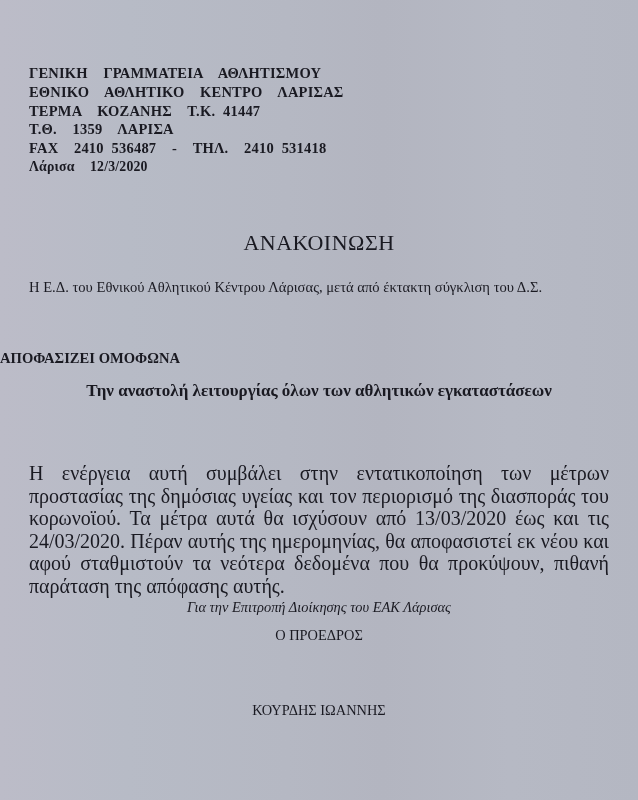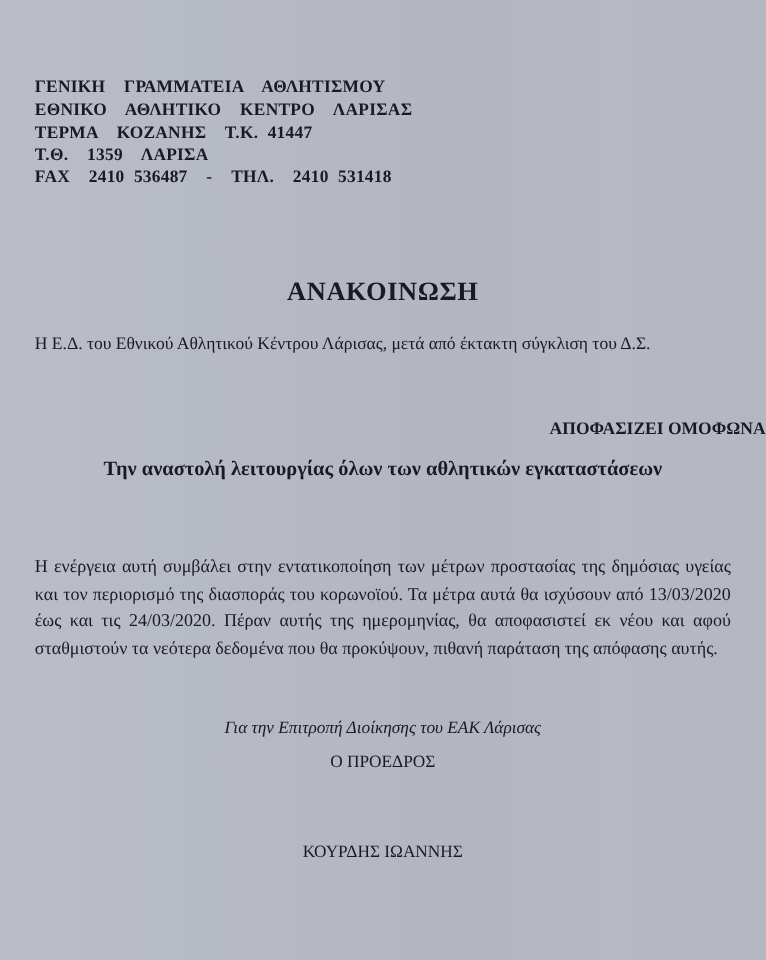--- a/index.html
+++ b/index.html
@@ -32,36 +32,36 @@
       word-spacing: 4px;
     }
     .header .line { white-space: pre; }
     .header .date-line { font-size: 13.8px; }
     .title {
       position: absolute;
       left: 0; width: 638px;
       top: 230px;
       text-align: center;
       font-size: 22px;
-      font-weight: bold;
+      font-weight: normal;
       letter-spacing: 0.5px;
     }
     .intro {
       position: absolute;
       left: 29px;
       top: 277px;
       width: 600px;
       font-size: 14.6px;
       line-height: 20px;
     }
     .decision-heading {
       position: absolute;
       left: 0; width: 638px;
       top: 350px;
-      text-align: right;
+      text-align: left;
       font-size: 14.6px;
       font-weight: bold;
     }
     .decision {
       position: absolute;
       left: 0; width: 638px;
       top: 380px;
       text-align: center;
       font-size: 17px;
       font-weight: bold;
@@ -69,21 +69,21 @@
     }
     .decision .underlined {
       text-underline-offset: 3px;
       text-decoration-thickness: 1px;
     }
     .body-para {
       position: absolute;
       left: 29px;
       top: 462px;
       width: 580px;
-      font-size: 15px;
+      font-size: 20px;
       line-height: 22.6px;
       text-align: justify;
     }
     .signature {
       position: absolute;
       left: 0; width: 638px;
       text-align: center;
       font-weight: normal;
       font-size: 14.4px;
     }
@@ -95,20 +95,21 @@
 <body>
 
 <div class="page">
 
   <div class="header">
     <div class="line">ΓΕΝΙΚΗ  ΓΡΑΜΜΑΤΕΙΑ  ΑΘΛΗΤΙΣΜΟΥ</div>
     <div class="line">ΕΘΝΙΚΟ  ΑΘΛΗΤΙΚΟ  ΚΕΝΤΡΟ  ΛΑΡΙΣΑΣ</div>
     <div class="line">ΤΕΡΜΑ  ΚΟΖΑΝΗΣ  Τ.Κ. 41447</div>
     <div class="line">Τ.Θ.  1359  ΛΑΡΙΣΑ</div>
     <div class="line">FAX  2410 536487  -  ΤΗΛ.  2410 531418</div>
+    <div class="line date-line">Λάρισα  12/3/2020</div>
   </div>
 
   <div class="title">ΑΝΑΚΟΙΝΩΣΗ</div>
 
   <div class="intro">Η Ε.Δ. του Εθνικού Αθλητικού Κέντρου Λάρισας, μετά από έκτακτη σύγκλιση του Δ.Σ.</div>
 
   <div class="decision-heading">ΑΠΟΦΑΣΙΖΕΙ ΟΜΟΦΩΝΑ</div>
 
   <div class="decision">
     <div><span>Την </span><span class="underlined">αναστολή λειτουργίας </span><span>όλων των αθλητικών εγκαταστάσεων</span></div>

